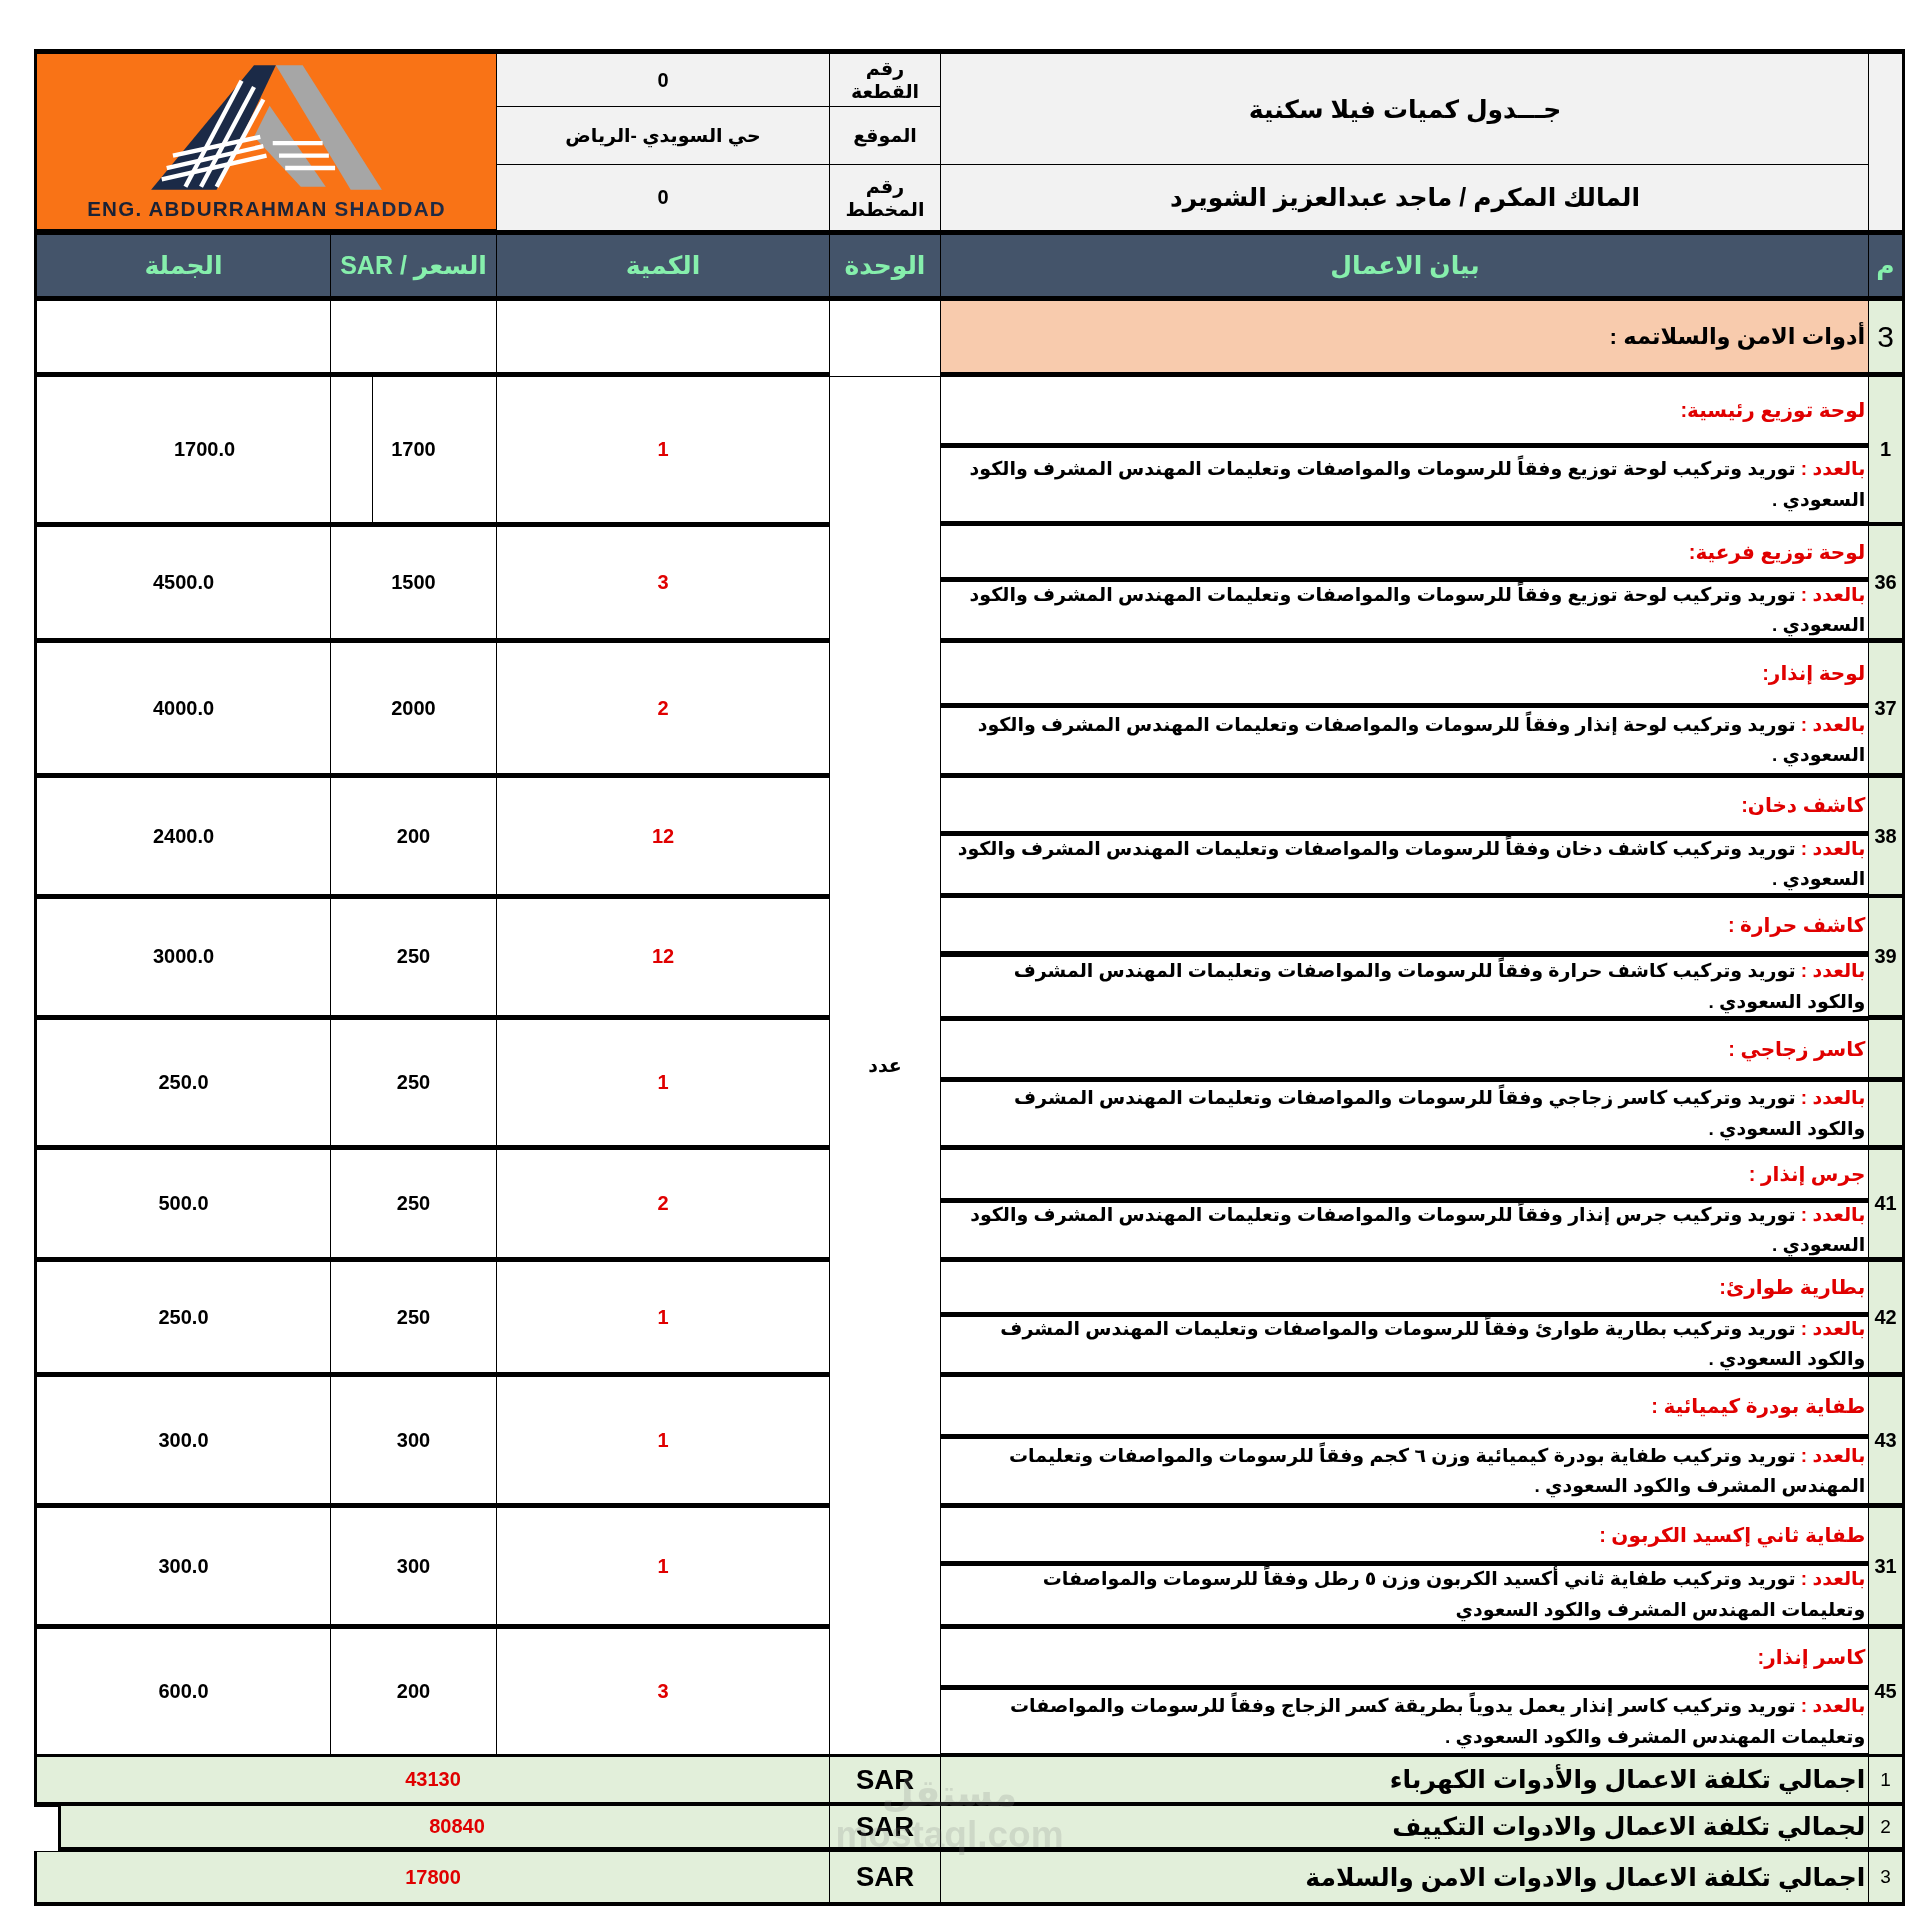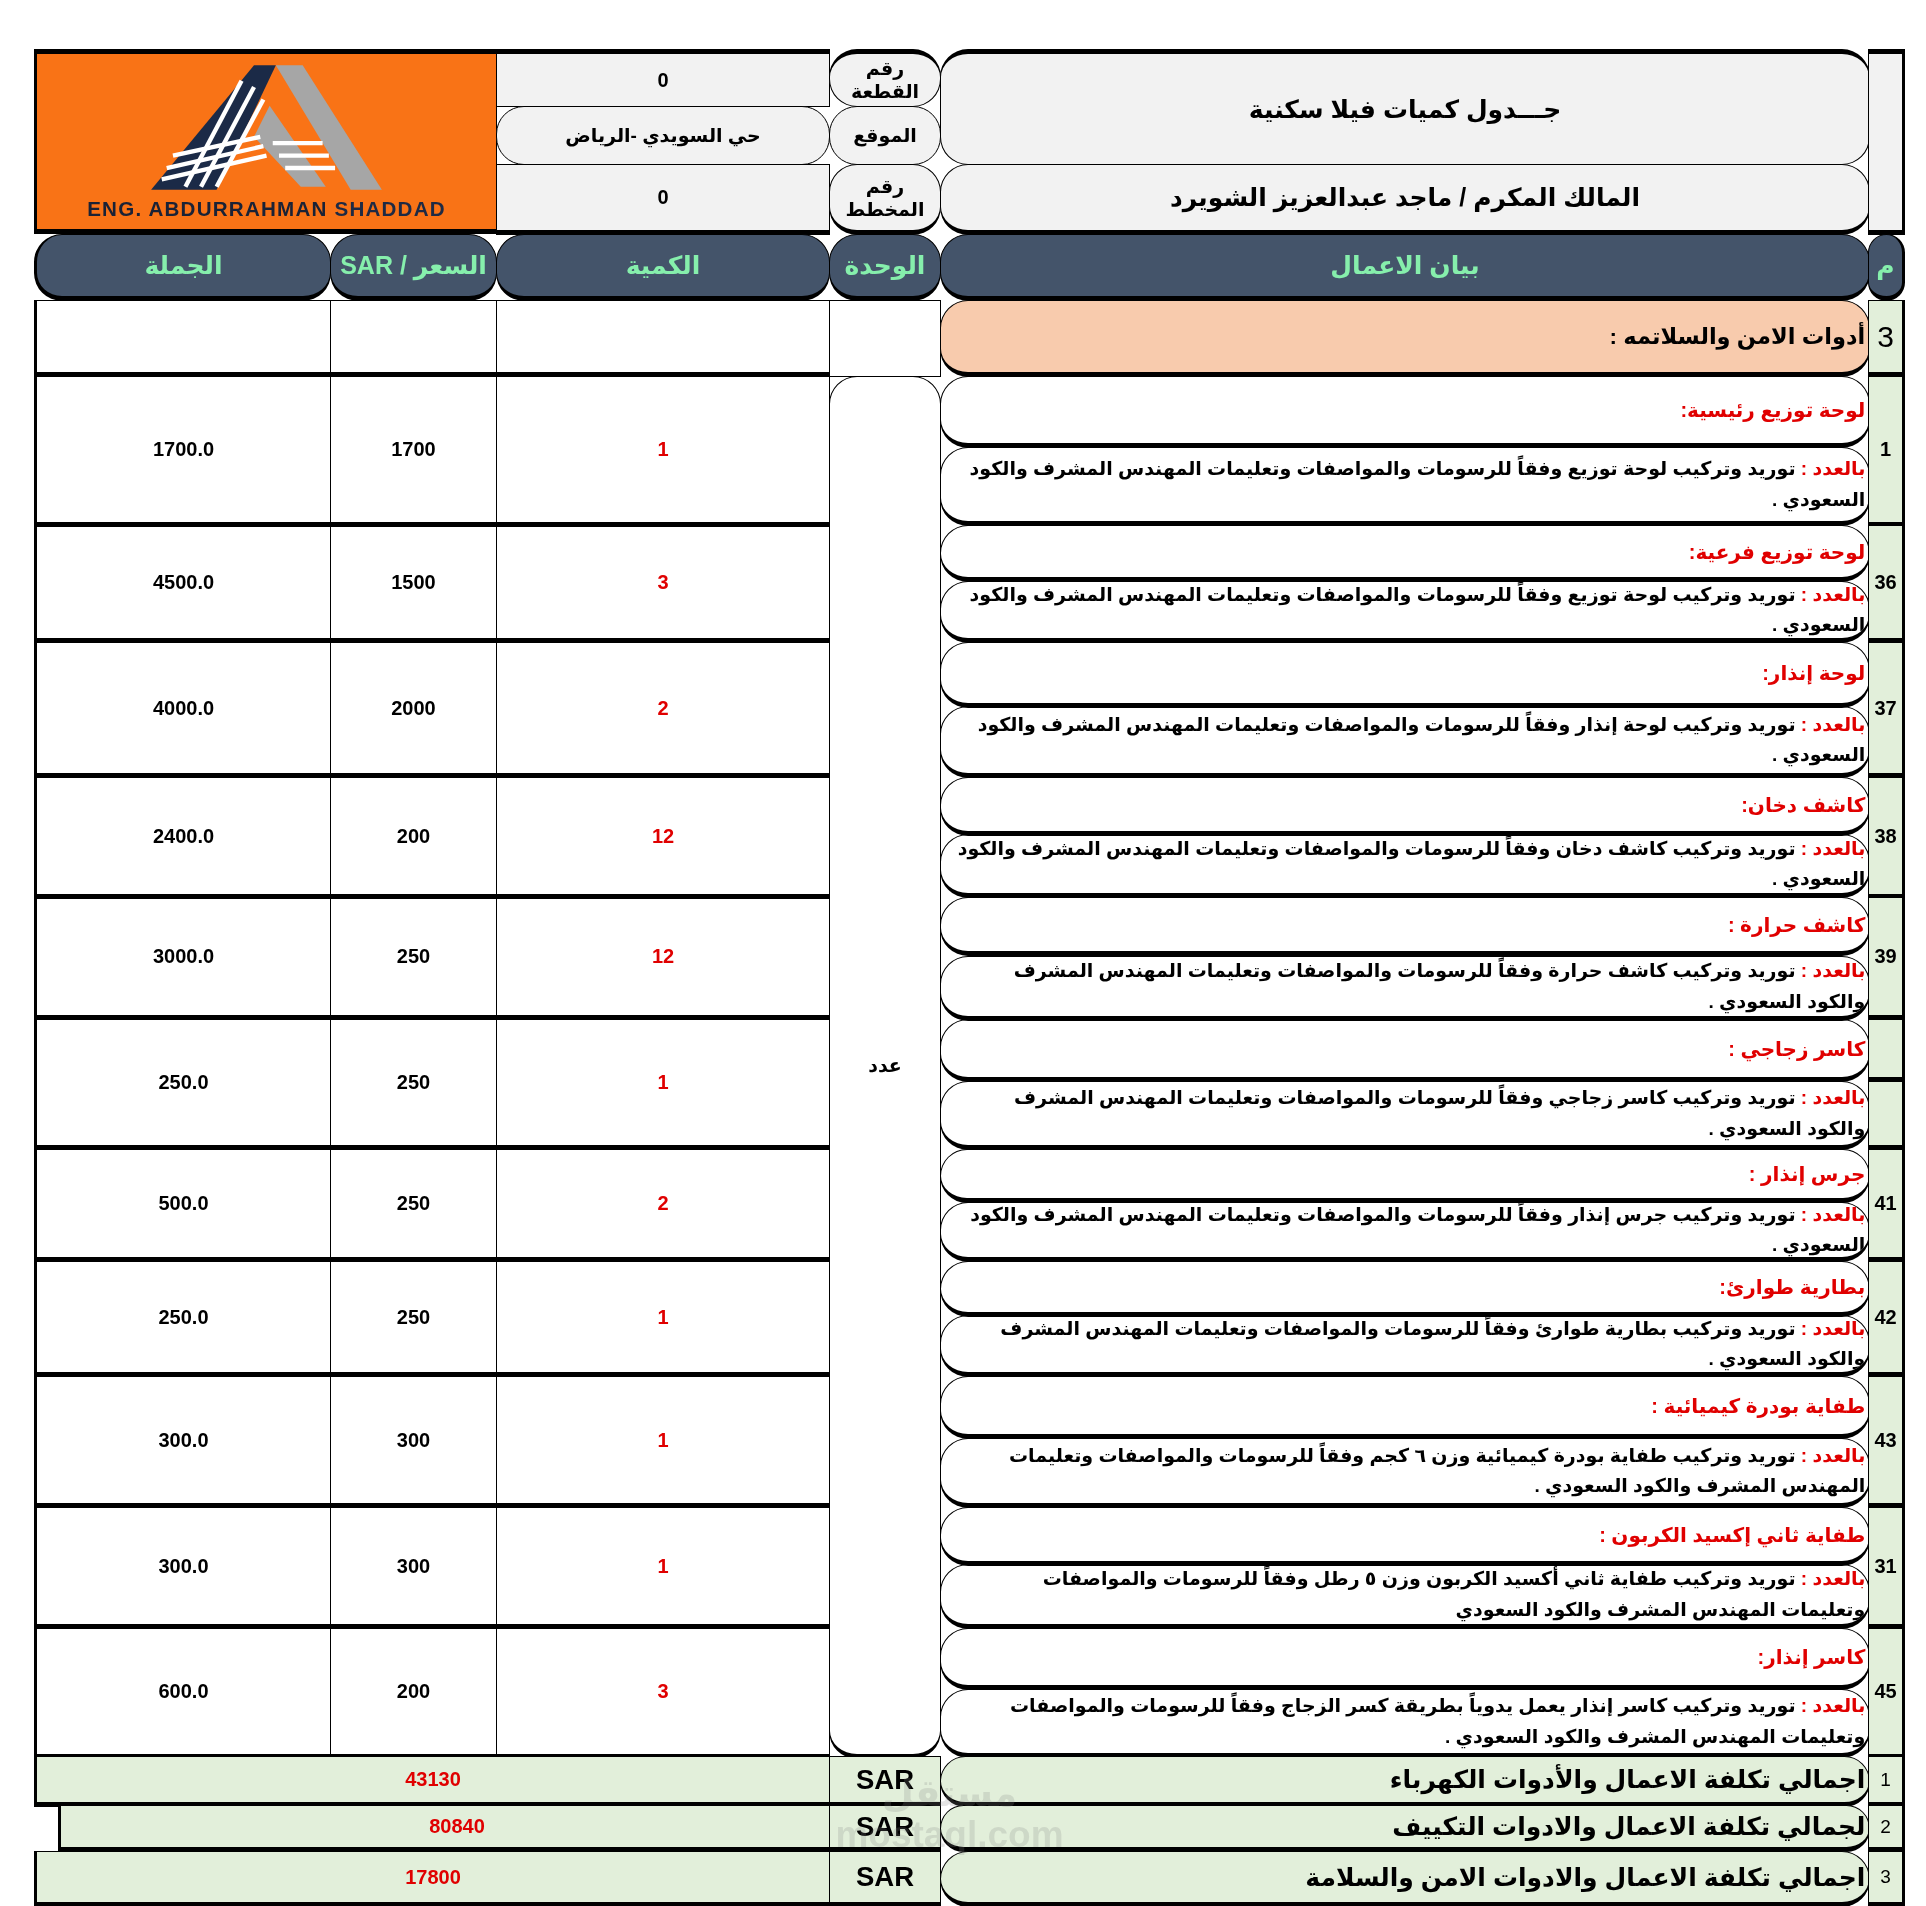--- a/index.html
+++ b/index.html
@@ -9,21 +9,21 @@
   .cell { position:absolute; box-sizing:border-box; border:1.9px solid #000;
           display:flex; align-items:center; justify-content:center; text-align:center;
           font-weight:bold; color:#000; overflow:hidden; }
   .thick-b { border-bottom-width:5px; }
   .thick-t { border-top-width:5px; }
   .gray { background:#f2f2f2; }
   .band { background:#44546a; color:#86efac; font-size:25px; }
   .peach { background:#f8cbad; }
   .green { background:#e2efda; }
   .red { color:#e00000; }
-  .rtl { direction:rtl;border-radius:28px; }
+  .rtl { direction:rtl; }
   .desc-title { justify-content:flex-start; padding-right:3.7px; font-size:20px; color:#e00000; }
   .desc-body { justify-content:flex-start; padding-right:3.7px; padding-left:12.5px; font-size:19px; text-align:right; line-height:1.6; }
   .desc-body .lbl { color:#e00000; }
   .num { font-size:20px; }
   .logo-box { background:#f97316; flex-direction:column; }
   .logo-text { font-size:20.6px; letter-spacing:1.2px; color:#1a2236; font-weight:bold; margin-top:3.7px; }
   .logo-text .b2 { color:#1e2a44; }
   .watermark { position:absolute; left:787px; top:1774px; width:325px; height:125px; opacity:0.22;
                color:#888; font-size:37px; font-weight:bold; text-align:center; pointer-events:none; line-height:1.1; }
 </style>
@@ -76,21 +76,21 @@
   <div class="cell thick-b" style="left:0; top:251px; width:297px; height:77px; border-left-width:3.7px;"></div>
   <div class="cell thick-b" style="left:296px; top:251px; width:167px; height:77px;"></div>
   <div class="cell thick-b" style="left:462px; top:251px; width:334px; height:77px;"></div>
   <div class="cell" style="left:795px; top:251px; width:112px; height:77px;"></div>
   <div class="cell peach rtl thick-b" style="left:906px; top:251px; width:930px; height:77px; justify-content:flex-start; padding-right:3.7px; font-size:22.5px;">أدوات الامن والسلاتمه :</div>
   <div class="cell green thick-b" style="left:1834px; top:251px; width:37px; height:77px; border-right-width:3.7px; font-size:30px; font-weight:normal;">3</div>
 
   <div class="cell rtl" style="left:795px; top:327px; width:112px; height:1383px; font-size:19px; border-bottom-width:5px;">عدد</div>
 
   <div id="items">
-      <div class="cell num thick-b" style="left:0;top:327px;width:297px;height:151px;border-left-width:3.7px;">1700.0</div>
+      <div class="cell num thick-b" style="left:0;top:327px;width:339px;height:151px;border-left-width:3.7px;">1700.0</div>
       <div class="cell num thick-b" style="left:296px;top:327px;width:167px;height:151px;">1700</div>
       <div class="cell num red thick-b" style="left:462px;top:327px;width:334px;height:151px;">1</div>
       <div class="cell rtl desc-title thick-b" style="left:906px;top:327px;width:930px;height:72px;">لوحة توزيع رئيسية:</div>
       <div class="cell rtl desc-body thick-b" style="left:906px;top:398px;width:930px;height:79px;">
         <div><span class="lbl">بالعدد :</span> <span>توريد وتركيب لوحة توزيع وفقاً للرسومات والمواصفات وتعليمات المهندس المشرف والكود السعودي .</span></div>
       </div>
       <div class="cell green thick-b" style="left:1834px;top:327px;width:37px;height:151px;border-right-width:3.7px;font-size:20px;">1</div>
       <div class="cell num thick-b" style="left:0;top:476px;width:297px;height:118px;border-left-width:3.7px;">4500.0</div>
       <div class="cell num thick-b" style="left:296px;top:476px;width:167px;height:118px;">1500</div>
       <div class="cell num red thick-b" style="left:462px;top:476px;width:334px;height:118px;">3</div>

